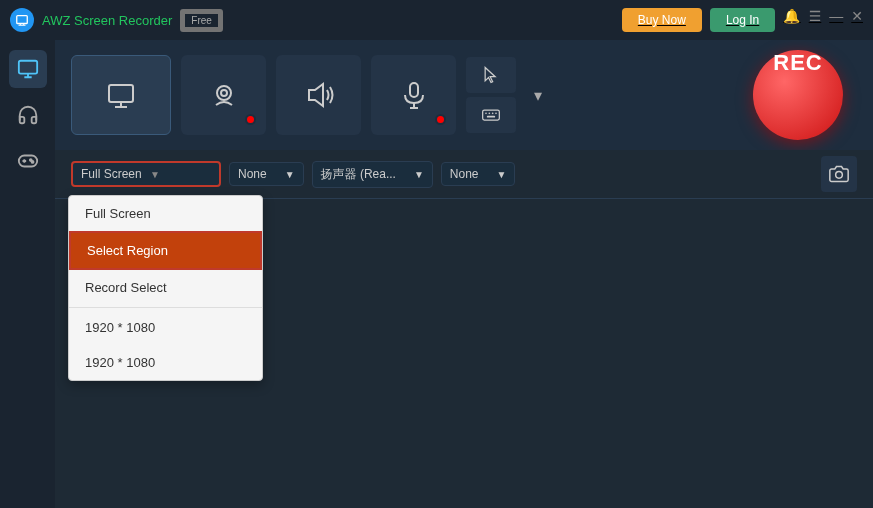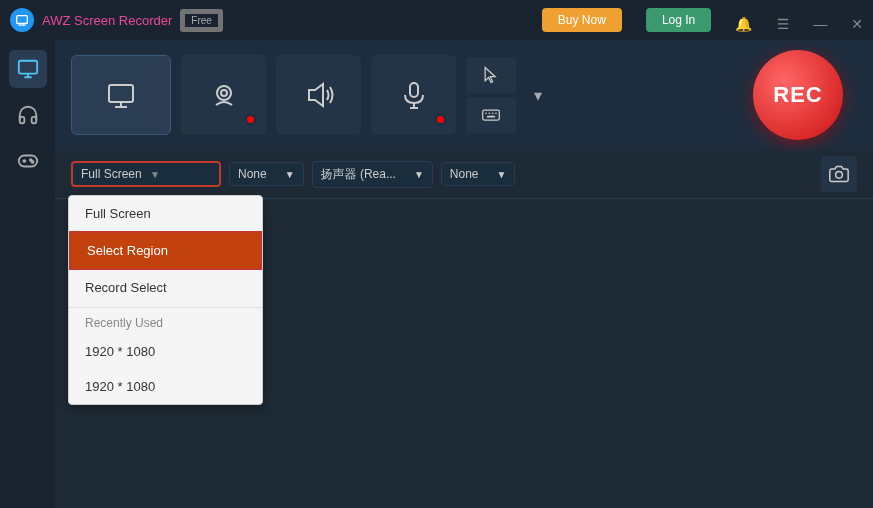--- a/index.html
+++ b/index.html
@@ -27,38 +27,39 @@
       background: #2196f3;
       border-radius: 50%;
       display: flex;
       align-items: center;
       justify-content: center;
       margin-right: 8px;
       flex-shrink: 0;
     }
     .app-logo svg { width: 14px; height: 14px; }
     .app-name {
-      color: #ec4899;
+      color: #22c55e;
       font-size: 13px;
       margin-right: 8px;
     }
     .free-badge {
       background: transparent;
       border: 5px solid #737373;
       color: #aaa;
       font-size: 10px;
       padding: 1px 6px;
       border-radius: 3px;
       margin-right: auto;
       text-align: right;
     }
     .title-bar-buttons {
       display: flex;
-      align-items: flex-end;
-      gap: 24px;
+      align-items: flex-start;
+      gap: 8px;
+      text-decoration: underline;
     }
     .btn-buy-now {
       background: #f0a030;
       color: white;
       border: none;
       padding: 5px 16px;
       border-radius: 4px;
       font-size: 12px;
       cursor: pointer;
     }
@@ -230,21 +231,20 @@
       justify-content: center;
       margin-left: auto;
       margin-right: 20px;
     }
     .rec-btn {
       width: 90px;
       height: 90px;
       background: radial-gradient(circle at 35% 35%, #ff6666, #cc1111);
       border-radius: 50%;
       display: flex;
-      align-items: center;
       justify-content: center;
       cursor: pointer;
       box-shadow: 0 4px 16px rgba(200,0,0,0.5);
       border: none;
     }
     .rec-label {
       color: white;
       font-size: 22px;
       font-weight: bold;
       letter-spacing: 1px;
@@ -496,23 +496,20 @@
     <span>Select Region</span>
   </div>
 
 
   <div class="menu-item">
     <span>Record Select</span>
   </div>
 
   <div class="menu-separator"></div>
 
-  <div class="menu-item section-header">
-    <span>Recently Used</span>
-  </div>
 
   <div class="menu-item">
     <span>1920 * 1080</span>
   </div>
   <div class="menu-item">
     <span>1920 * 1080</span>
   </div>
 </div>
 
 </body></html>

